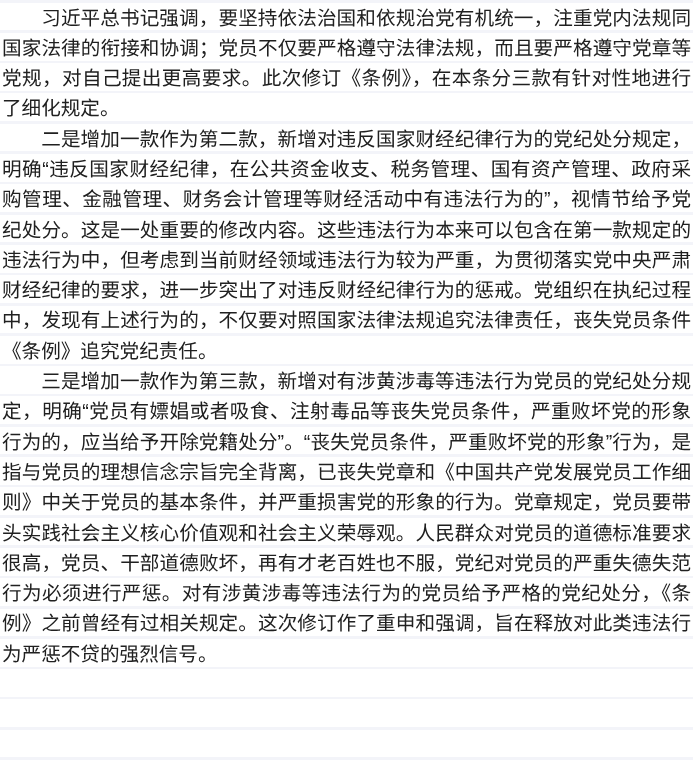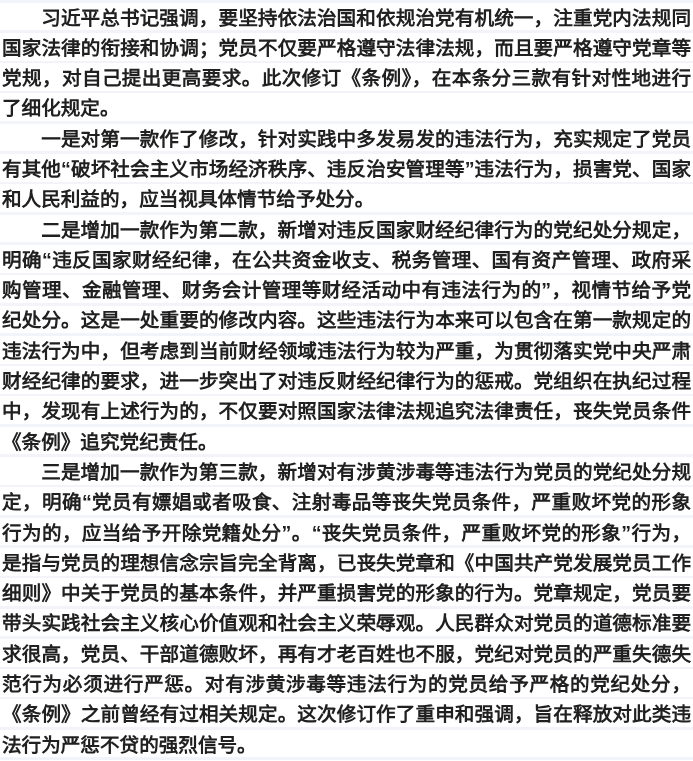--- a/index.html
+++ b/index.html
@@ -27,26 +27,25 @@
     }
     .article p {
       margin: 0;
       padding: 0;
       font-size: 19.6px;
       line-height: 30.3px;
       color: #202020;
       text-align: justify;
       text-justify: inter-character;
       text-indent: 2em;
-      font-weight: 700;
+      font-weight: 400;
       letter-spacing: 0;
       word-break: break-all;
     }
   </style>
 </head>
 <body>
 
 <main class="article">
   <p>习近平总书记强调，要坚持依法治国和依规治党有机统一，注重党内法规同国家法律的衔接和协调；党员不仅要严格遵守法律法规，而且要严格遵守党章等党规，对自己提出更高要求。此次修订《条例》，在本条分三款有针对性地进行了细化规定。</p>
-  <p>一是对第一款作了修改，针对实践中多发易发的违法行为，充实规定了党员有其他“破坏社会主义市场经济秩序、违反治安管理等”违法行为，损害党、国家和人民利益的，应当视具体情节给予处分。</p>
   <p>二是增加一款作为第二款，新增对违反国家财经纪律行为的党纪处分规定，明确“违反国家财经纪律，在公共资金收支、税务管理、国有资产管理、政府采购管理、金融管理、财务会计管理等财经活动中有违法行为的”，视情节给予党纪处分。这是一处重要的修改内容。这些违法行为本来可以包含在第一款规定的违法行为中，但考虑到当前财经领域违法行为较为严重，为贯彻落实党中央严肃财经纪律的要求，进一步突出了对违反财经纪律行为的惩戒。党组织在执纪过程中，发现有上述行为的，不仅要对照国家法律法规追究法律责任，丧失党员条件《条例》追究党纪责任。</p>
   <p>三是增加一款作为第三款，新增对有涉黄涉毒等违法行为党员的党纪处分规定，明确“党员有嫖娼或者吸食、注射毒品等丧失党员条件，严重败坏党的形象行为的，应当给予开除党籍处分”。“丧失党员条件，严重败坏党的形象”行为，是指与党员的理想信念宗旨完全背离，已丧失党章和《中国共产党发展党员工作细则》中关于党员的基本条件，并严重损害党的形象的行为。党章规定，党员要带头实践社会主义核心价值观和社会主义荣辱观。人民群众对党员的道德标准要求很高，党员、干部道德败坏，再有才老百姓也不服，党纪对党员的严重失德失范行为必须进行严惩。对有涉黄涉毒等违法行为的党员给予严格的党纪处分，《条例》之前曾经有过相关规定。这次修订作了重申和强调，旨在释放对此类违法行为严惩不贷的强烈信号。</p>
 </main>
 
 </body></html>

